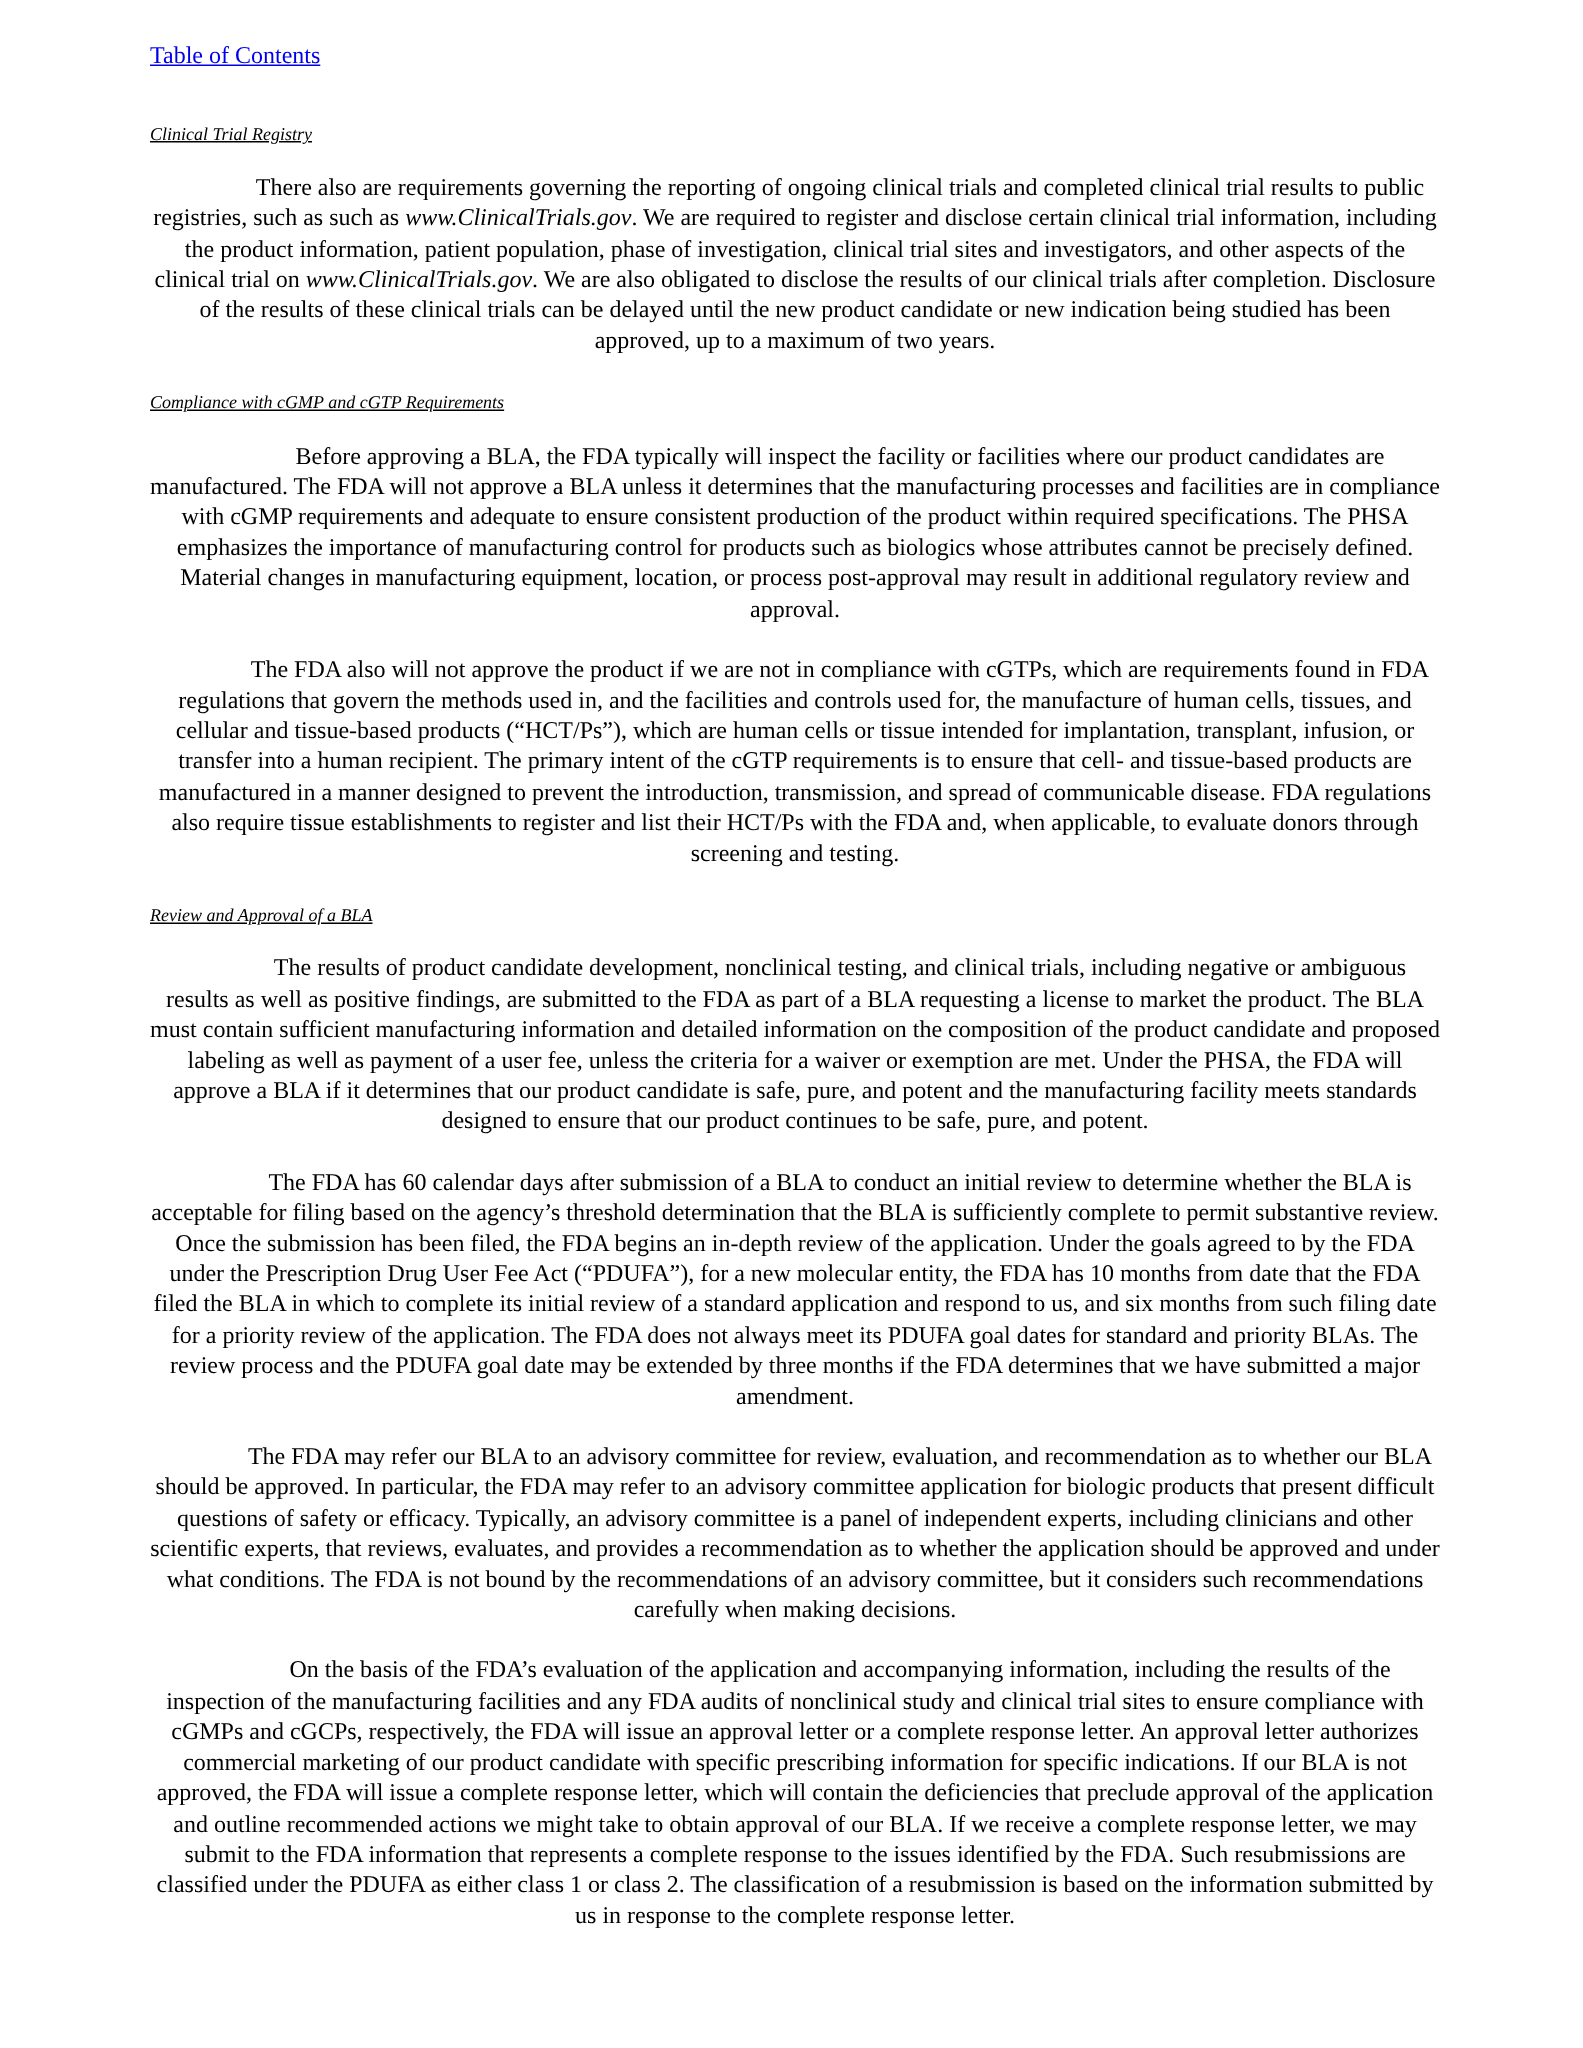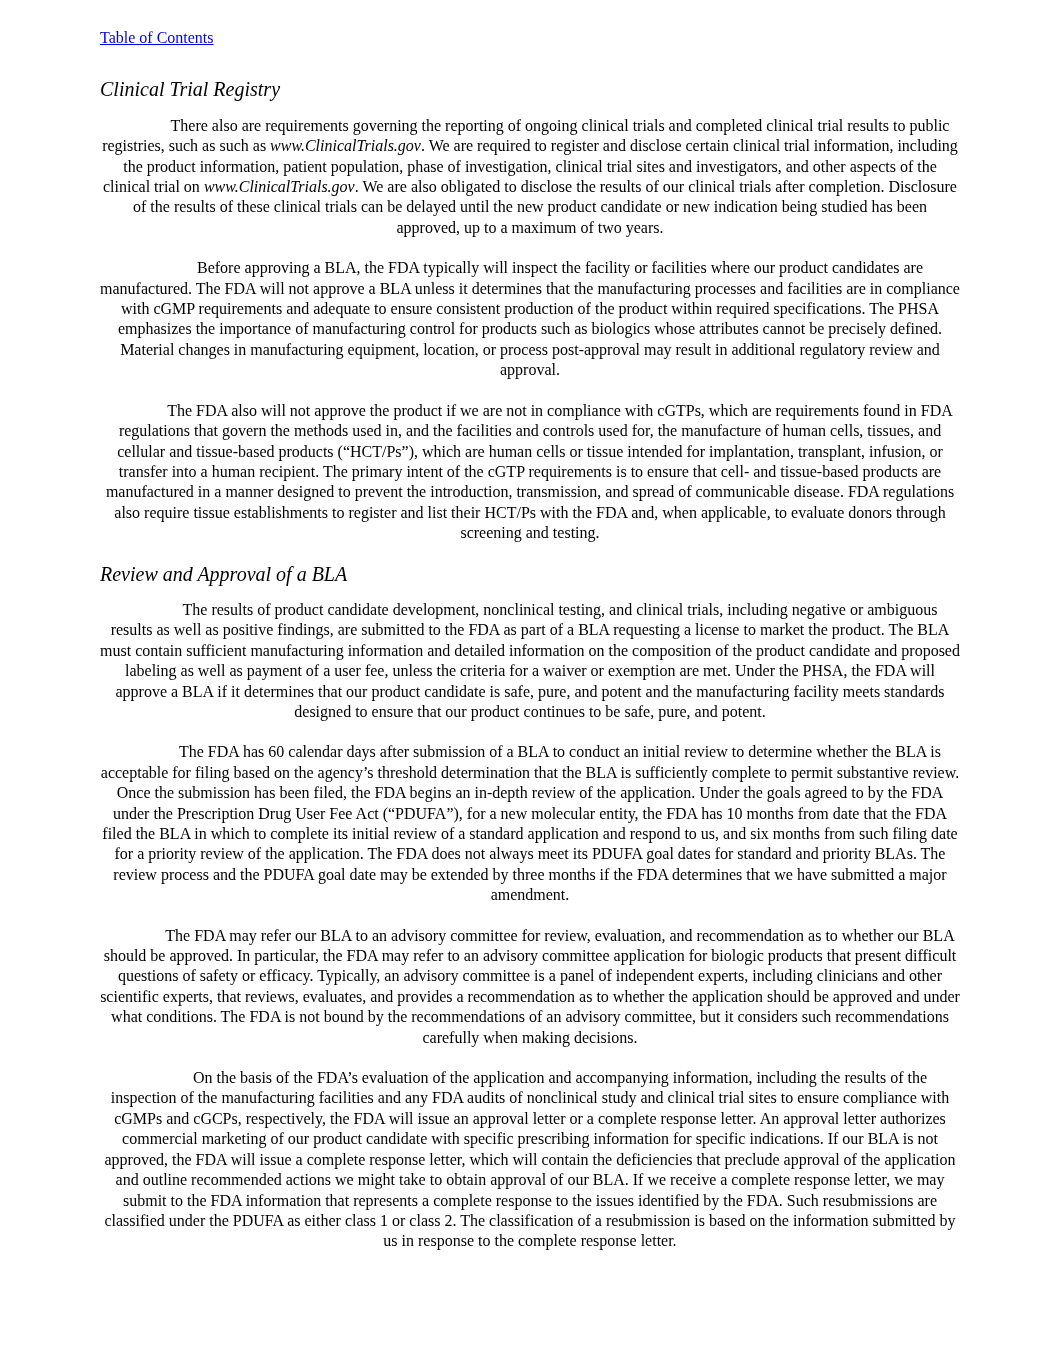--- a/index.html
+++ b/index.html
@@ -21,25 +21,26 @@
     font-size: 16px;
     line-height: 20.4px;
   }
   .toc-line { margin: 0 0 31px 0; }
   a.toc-link {
     color: #0000EE;
     text-decoration: underline;
     cursor: pointer;
   }
   h2.heading {
-    font-size: 20px;
+    font-size: 12px;
     font-style: italic;
     font-weight: normal;
     margin: 0 0 16px 0;
     line-height: 20.4px;
+    text-decoration: underline;
   }
   p.paragraph {
     margin: 0 0 20px 0;
     text-indent: 60px;
     text-align: center;
   }
   .italic { font-style: italic; }
   .page-number {
     position: absolute;
     top: 1318px;
@@ -54,20 +55,21 @@
 <body>
 
 <div class="page">
   <div class="content">
     <div class="toc-line">
       <a class="toc-link" href="#">Table of Contents</a>
     </div>
     <div>
         <h2 class="heading"><span>Clinical Trial Registry</span></h2>
         <p class="paragraph"><span>There also are requirements governing the reporting of ongoing clinical trials and completed clinical trial results to public registries, such as such as </span><span class="italic">www.ClinicalTrials.gov</span><span>. We are required to register and disclose certain clinical trial information, including the product information, patient population, phase of investigation, clinical trial sites and investigators, and other aspects of the clinical trial on </span><span class="italic">www.ClinicalTrials.gov</span><span>. We are also obligated to disclose the results of our clinical trials after completion. Disclosure of the results of these clinical trials can be delayed until the new product candidate or new indication being studied has been approved, up to a maximum of two years.</span></p>
+        <h2 class="heading"><span>Compliance with cGMP and cGTP Requirements</span></h2>
         <p class="paragraph"><span>Before approving a BLA, the FDA typically will inspect the facility or facilities where our product candidates are manufactured. The FDA will not approve a BLA unless it determines that the manufacturing processes and facilities are in compliance with cGMP requirements and adequate to ensure consistent production of the product within required specifications. The PHSA emphasizes the importance of manufacturing control for products such as biologics whose attributes cannot be precisely defined. Material changes in manufacturing equipment, location, or process post-approval may result in additional regulatory review and approval.</span></p>
         <p class="paragraph"><span>The FDA also will not approve the product if we are not in compliance with cGTPs, which are requirements found in FDA regulations that govern the methods used in, and the facilities and controls used for, the manufacture of human cells, tissues, and cellular and tissue-based products (“HCT/Ps”), which are human cells or tissue intended for implantation, transplant, infusion, or transfer into a human recipient. The primary intent of the cGTP requirements is to ensure that cell- and tissue-based products are manufactured in a manner designed to prevent the introduction, transmission, and spread of communicable disease. FDA regulations also require tissue establishments to register and list their HCT/Ps with the FDA and, when applicable, to evaluate donors through screening and testing.</span></p>
         <h2 class="heading"><span>Review and Approval of a BLA</span></h2>
         <p class="paragraph"><span>The results of product candidate development, nonclinical testing, and clinical trials, including negative or ambiguous results as well as positive findings, are submitted to the FDA as part of a BLA requesting a license to market the product. The BLA must contain sufficient manufacturing information and detailed information on the composition of the product candidate and proposed labeling as well as payment of a user fee, unless the criteria for a waiver or exemption are met. Under the PHSA, the FDA will approve a BLA if it determines that our product candidate is safe, pure, and potent and the manufacturing facility meets standards designed to ensure that our product continues to be safe, pure, and potent.</span></p>
         <p class="paragraph"><span>The FDA has 60 calendar days after submission of a BLA to conduct an initial review to determine whether the BLA is acceptable for filing based on the agency’s threshold determination that the BLA is sufficiently complete to permit substantive review. Once the submission has been filed, the FDA begins an in-depth review of the application. Under the goals agreed to by the FDA under the Prescription Drug User Fee Act (“PDUFA”), for a new molecular entity, the FDA has 10 months from date that the FDA filed the BLA in which to complete its initial review of a standard application and respond to us, and six months from such filing date for a priority review of the application. The FDA does not always meet its PDUFA goal dates for standard and priority BLAs. The review process and the PDUFA goal date may be extended by three months if the FDA determines that we have submitted a major amendment.</span></p>
         <p class="paragraph"><span>The FDA may refer our BLA to an advisory committee for review, evaluation, and recommendation as to whether our BLA should be approved. In particular, the FDA may refer to an advisory committee application for biologic products that present difficult questions of safety or efficacy. Typically, an advisory committee is a panel of independent experts, including clinicians and other scientific experts, that reviews, evaluates, and provides a recommendation as to whether the application should be approved and under what conditions. The FDA is not bound by the recommendations of an advisory committee, but it considers such recommendations carefully when making decisions.</span></p>
         <p class="paragraph"><span>On the basis of the FDA’s evaluation of the application and accompanying information, including the results of the inspection of the manufacturing facilities and any FDA audits of nonclinical study and clinical trial sites to ensure compliance with cGMPs and cGCPs, respectively, the FDA will issue an approval letter or a complete response letter. An approval letter authorizes commercial marketing of our product candidate with specific prescribing information for specific indications. If our BLA is not approved, the FDA will issue a complete response letter, which will contain the deficiencies that preclude approval of the application and outline recommended actions we might take to obtain approval of our BLA. If we receive a complete response letter, we may submit to the FDA information that represents a complete response to the issues identified by the FDA. Such resubmissions are classified under the PDUFA as either class 1 or class 2. The classification of a resubmission is based on the information submitted by us in response to the complete response letter.</span></p>
       </div>
   </div>
   <div class="page-number">27</div>

